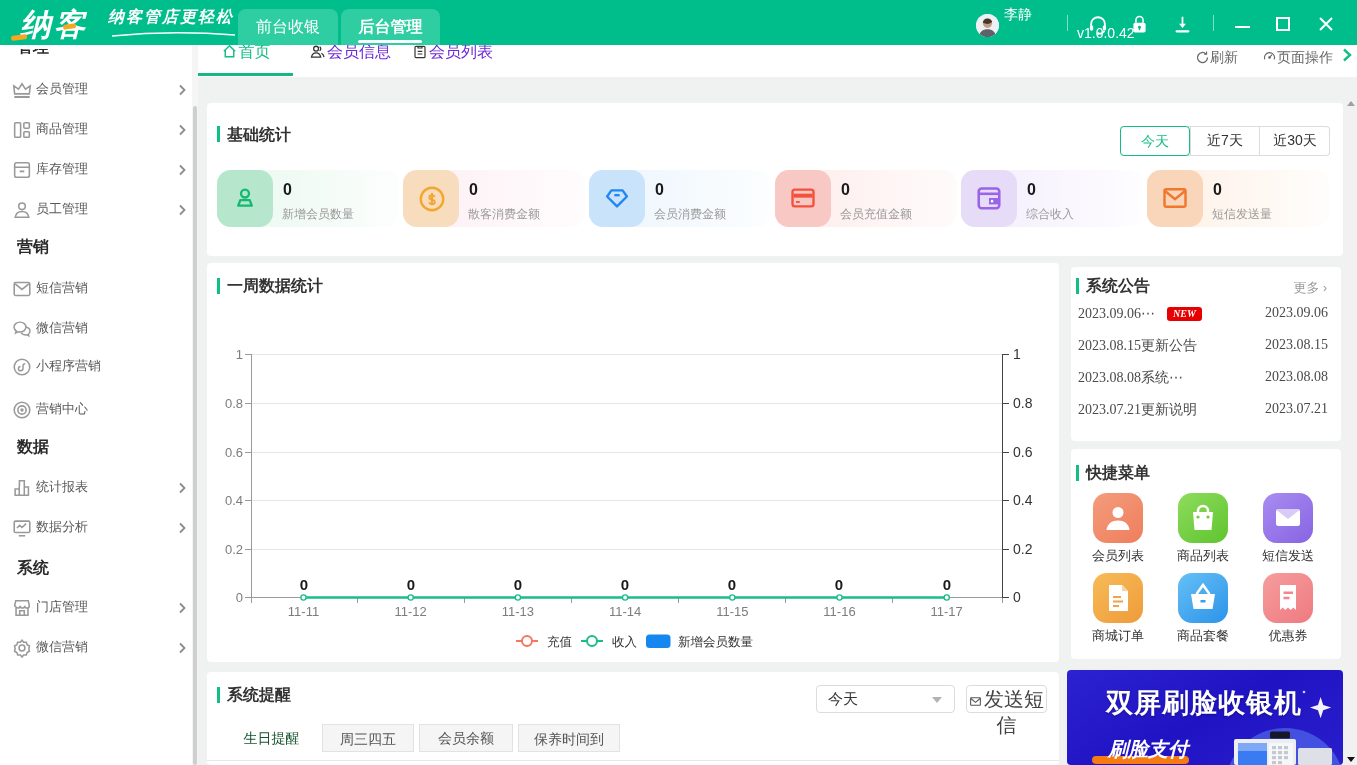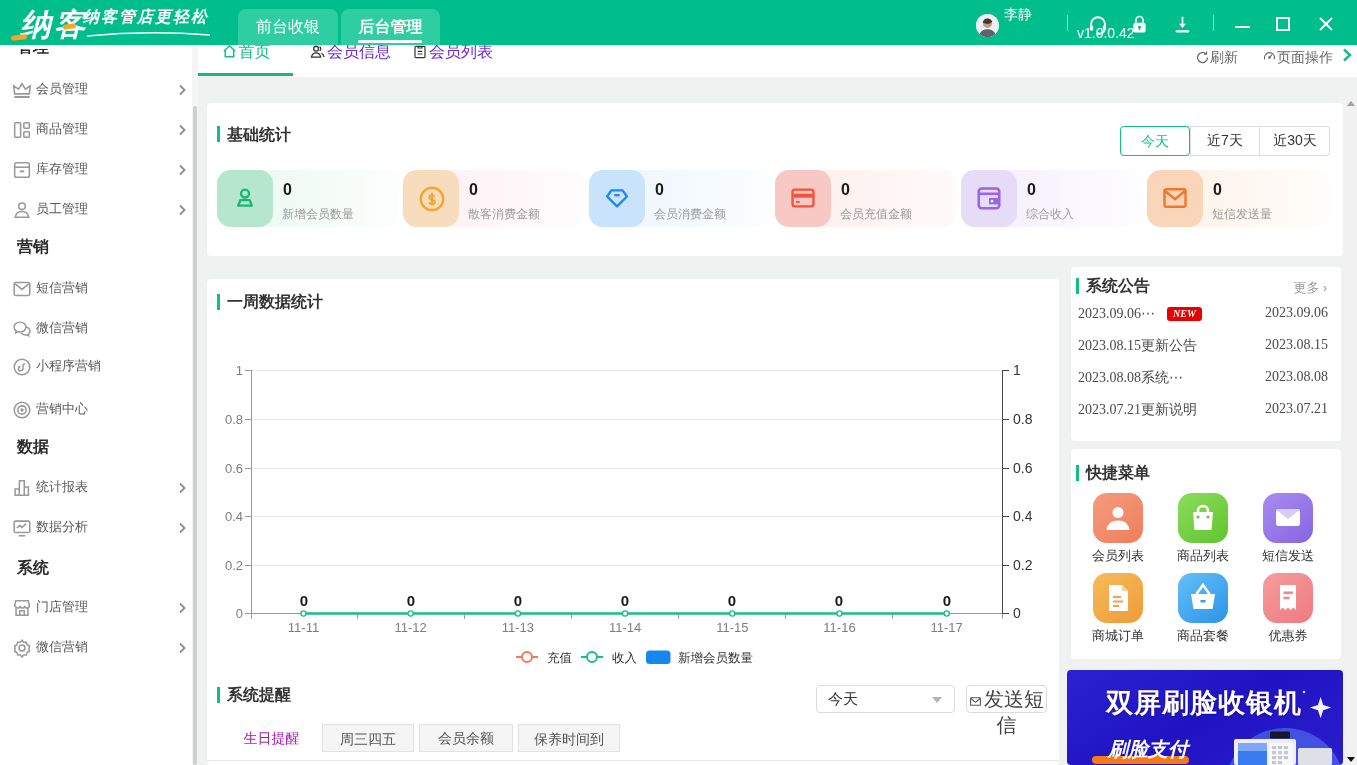--- a/index.html
+++ b/index.html
@@ -8,21 +8,21 @@
 body { position:relative; font-family:"Liberation Sans",sans-serif; background:#f0f1f1; color:#333; }
 
 
 #header { position:absolute; left:0; top:0; width:1357px; height:45px; background:#00be8c; z-index:30; }
 .htab { position:absolute; top:9px; height:36px; background:#2fcda2; border-radius:8px 8px 0 0; color:#fff; font-size:16px; text-align:center; line-height:36px; }
 #htab1 { left:238px; width:100px; }
 #htab2 { left:341px; width:99px; font-weight:bold; }
 #htab2 .uline { position:absolute; left:17px; bottom:2px; width:64px; height:3px; background:#fff; border-radius:2px; }
 #logo { position:absolute; left:20px; top:4px; color:#fff; }
 #logo .big { font-size:31px; font-weight:bold; font-style:italic; letter-spacing:3px; }
-#slogan { position:absolute; left:83px; top:7px; width:140px; color:#fff; font-size:16px; font-style:italic; font-weight:bold; letter-spacing:2px; }
+#slogan { position:absolute; left:108px; top:7px; width:140px; color:#fff; font-size:16px; font-style:italic; font-weight:bold; letter-spacing:2px; }
 .hright { position:absolute; top:0; height:45px; color:#fff; }
 #avatar { left:976px; top:14px; width:23px; height:23px; border-radius:50%; background:#eef1f4; overflow:hidden; }
 #uname { left:1004px; top:6px; font-size:14px; }
 #uver { left:1056px; top:25px; font-size:14px;margin-left:21px; }
 .hdiv { width:1px; height:16px; background:rgba(255,255,255,.5); top:15px; }
 .hicon { top:14px; }
 .winbtn { top:17px; }
 
 
 #sidebar { position:absolute; left:0; top:45px; width:198px; height:720px; background:#fff; z-index:10; border-right:1px solid #ececec; }
@@ -40,21 +40,21 @@
 .ttab svg { vertical-align:-3px; margin-right:1px; }
 #ttab1 { left:0px; width:95px; text-align:center; color:#13bd87; }
 #ttab1 .tuline { position:absolute; left:0; top:45px; width:95px; height:3px; background:#13b981; }
 #ttab2 { left:111px; }
 #ttab3 { left:214px; }
 .topsmall { position:absolute; top:21px; font-size:14px; color:#666; }
 
 
 .panel { position:absolute; background:#fff; border-radius:4px; }
 #p-basic { left:207px; top:103px; width:1136px; height:153px; }
-#p-chart { left:207px; top:263px; width:852px; height:399px;margin-top:16px; }
+#p-chart { left:207px; top:263px; width:852px; height:399px; }
 #p-notice { left:1071px; top:267px; width:270px; height:174px; }
 #p-quick { left:1071px; top:449px; width:270px; height:210px; }
 #p-remind { left:207px; top:672px; width:852px; height:93px; }
 #p-banner { left:1067px; top:670px; width:276px; height:95px; overflow:hidden; background:linear-gradient(150deg,#2d22d2 0%,#1f13c4 50%,#2a1ecb 100%); }
 .ptitle { position:absolute; font-size:16px; font-weight:bold; color:#333; }
 .gbar { position:absolute; width:3px; height:16px; background:#12be87; }
 
 
 .scard { position:absolute; top:67px; width:182px; height:57px; border-radius:14px; }
 .stile { position:absolute; left:0; top:0; width:56px; height:57px; border-radius:14px; }
@@ -81,21 +81,21 @@
 .qitem { position:absolute; width:80px; text-align:center; }
 .qico { width:50px; height:50px; border-radius:14px; margin:0 auto; position:relative; }
 .qico svg { position:absolute; left:0; top:0; }
 .qlbl { margin-top:4px; font-size:13px; color:#333; }
 
 
 #rsel { position:absolute; left:609px; top:13px; width:139px; height:28px; border:1px solid #dcdcdc; border-radius:4px; font-size:15px; color:#333; line-height:26px; padding-left:11px; }
 #rsel .caret { position:absolute; right:12px; top:11px; width:0; height:0; border-left:5px solid transparent; border-right:5px solid transparent; border-top:6px solid #b3b3b3; }
 #rbtn { position:absolute; left:759px; top:13px; width:81px; height:28px; border:1px solid #dcdcdc; border-radius:4px; font-size:20px; color:#444; line-height:26px; text-align:center; }
 .rtab { position:absolute; top:52px; height:28px; line-height:28px; text-align:center; font-size:14px; }
-.rtab.on { color:#a21caf; background:#fff; }
+.rtab.on { color:#14532d; background:#fff; }
 .rtab.off { color:#555; background:#f5f5f5; border:1px solid #e2e2e2; }
 #rline { position:absolute; left:0; top:88px; width:852px; height:1px; background:#e8e8e8; }
 
 
 #btitle { position:absolute; left:39px; top:15px; font-size:27px; font-weight:bold; color:#fff; letter-spacing:1px; text-shadow:0 1px 2px rgba(0,0,0,.35); }
 #bsub { position:absolute; left:41px; top:66px; font-size:20px; font-weight:bold; font-style:italic; color:#fff; z-index:3; }
 #bswoosh { position:absolute; left:25px; top:86px; width:97px; height:8px; background:#f57a13; border-radius:4px; z-index:2; }
 
 
 #mscroll { position:absolute; left:1345px; top:97px; width:12px; height:668px; background:#f1f1f1; z-index:40; }

